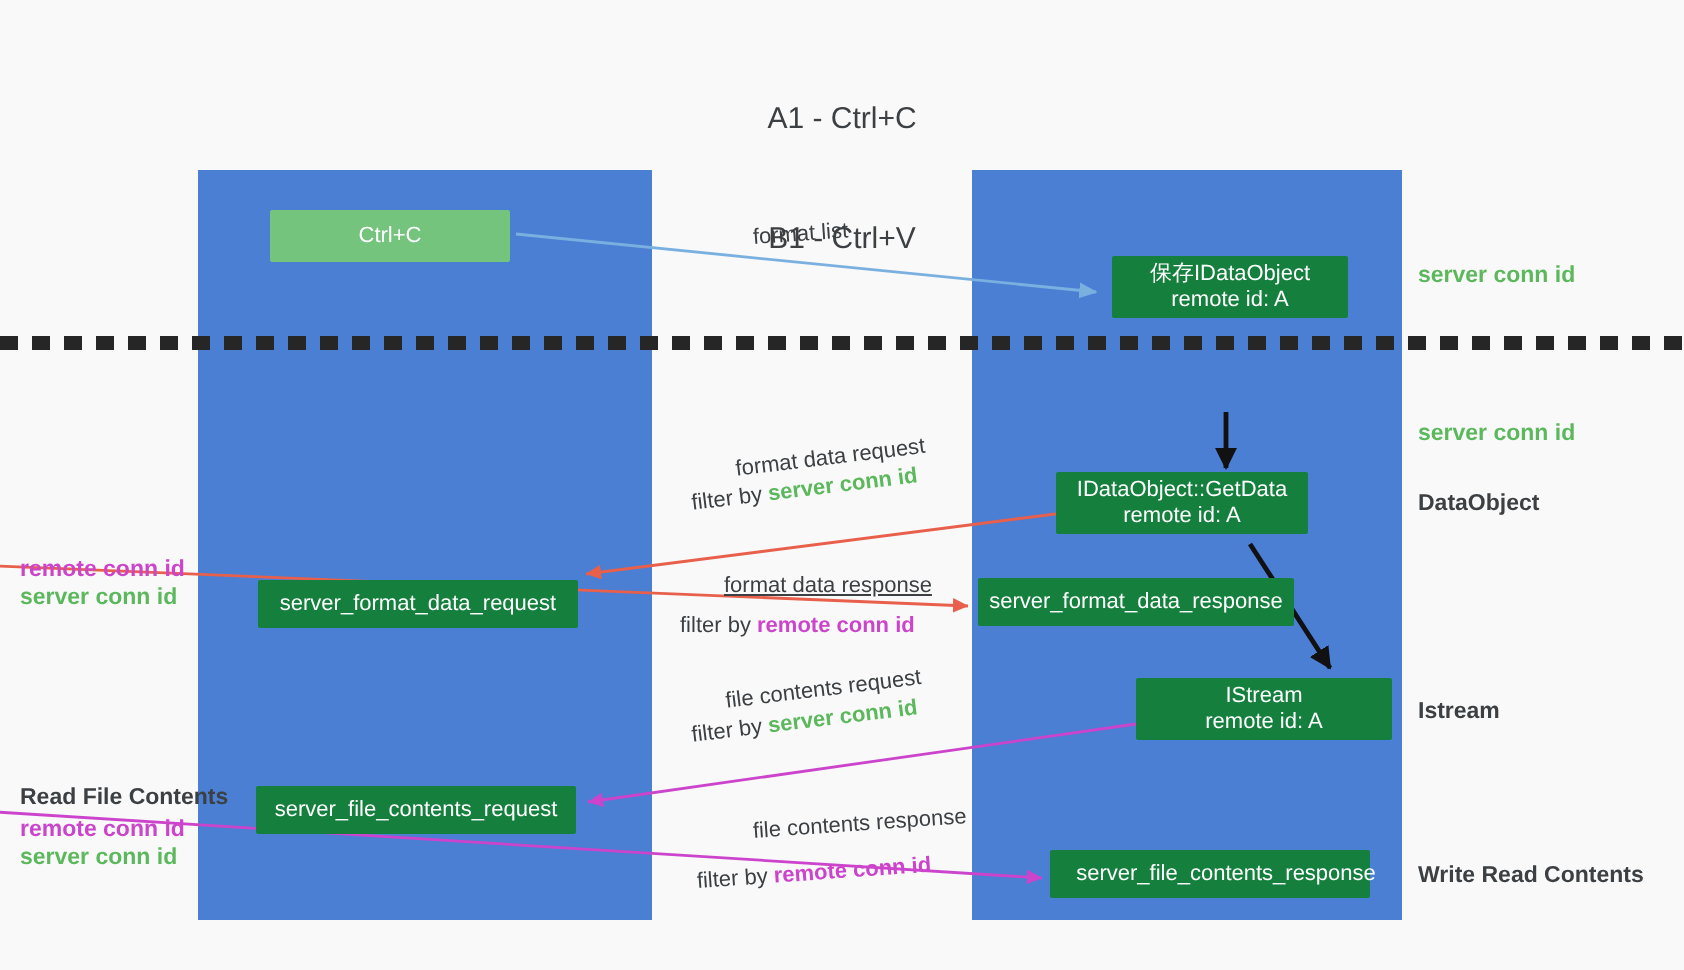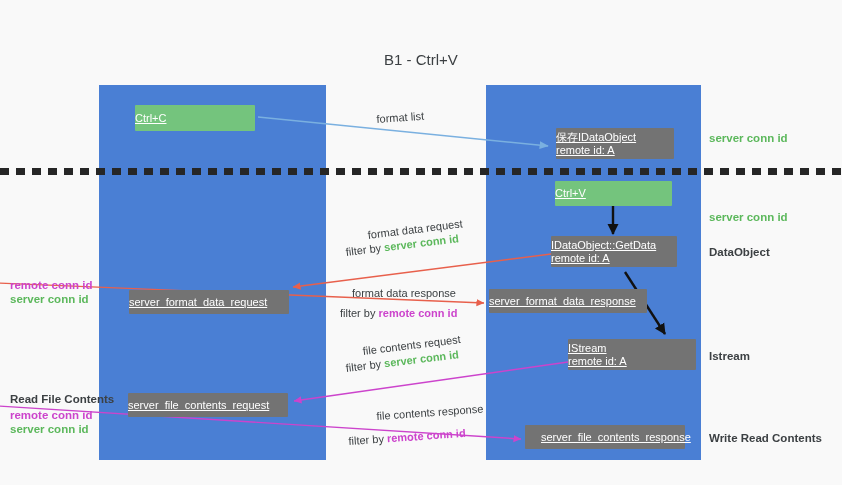--- a/index.html
+++ b/index.html
@@ -38,31 +38,30 @@
 
   
   .lane {
     background: #4a7fd4;
   }
 
   
   .box {
     display: flex;
     flex-direction: column;
-    align-items: flex-start;
+    align-items: center;
     justify-content: center;
     text-align: center;
     color: #ffffff;
     font-size: 11px;
     line-height: 13px;
     border-radius: 1px;
-    text-decoration: underline;
   }
   .box.green { background: #74c47d; }
-  .box.orange { background: #737373; }
+  .box.orange { background: #15803d; }
 
   
   .side-label {
     font-size: 11.5px;
     color: #3c4043;
     line-height: 14px;
     white-space: nowrap;
     font-weight: bold;
   }
   .conn-green { color: #5cb85c; font-weight: bold; }
@@ -91,20 +90,21 @@
     width: 842px; height: 485px;
     pointer-events: none;
   }
 </style>
 </head>
 <body>
 
 <div id="stage">
 
   <div class="abs" id="title">
+    <div>A1 - Ctrl+C</div>
     <div>B1 - Ctrl+V</div>
   </div>
 
   <div class="abs col-head" style="left:130px; top:58px; width:130px;">
     <div>A1</div>
     <div>remote</div>
   </div>
   <div class="abs col-head" style="left:530px; top:58px; width:130px;">
     <div>B1</div>
     <div>connection</div>
@@ -146,25 +146,22 @@
 
   <div class="abs box green" style="left:135px; top:105px; width:120px; height:26px;">
     <span>Ctrl+C</span>
   </div>
 
   <div class="abs box orange" style="left:556px; top:128px; width:118px; height:31px;">
     <span>保存IDataObject</span>
     <span>remote id: A</span>
   </div>
 
-  <div class="abs box green" style="left:555px; top:181px; width:117px; height:25px;">
-    <span>Ctrl+V</span>
-  </div>
-
-  <div class="abs box orange" style="left:551px; top:236px; width:126px; height:31px;">
+
+  <div class="abs box orange" style="left:528px; top:236px; width:126px; height:31px;">
     <span>IDataObject::GetData</span>
     <span>remote id: A</span>
   </div>
 
   <div class="abs box orange" style="left:568px; top:339px; width:128px; height:31px;">
     <span>IStream</span>
     <span>remote id: A</span>
   </div>
 
   <div class="abs box orange" style="left:129px; top:290px; width:160px; height:24px;">
@@ -200,21 +197,21 @@
     <div class="conn-green">server conn id</div>
   </div>
 
   <div class="abs edge-label rot" style="left:376px; top:112px; transform: rotate(-4deg);">format list</div>
 
   <div class="abs edge-label rot" style="left:367px; top:228px; transform: rotate(-7deg);">format data request</div>
   <div class="abs edge-label rot" style="left:345px; top:245px; transform: rotate(-7deg);">
     <span>filter by </span><span class="conn-green">server conn id</span>
   </div>
 
-  <div class="abs edge-label" style="left:352px; top:286px;">format data response</div>
+  <div class="abs edge-label" style="left:362px; top:286px;text-decoration:underline;">format data response</div>
   <div class="abs edge-label" style="left:340px; top:306px;">
     <span>filter by </span><span class="conn-purple">remote conn id</span>
   </div>
 
   <div class="abs edge-label rot" style="left:362px; top:344px; transform: rotate(-7deg);">file contents request</div>
   <div class="abs edge-label rot" style="left:345px; top:361px; transform: rotate(-7deg);">
     <span>filter by </span><span class="conn-green">server conn id</span>
   </div>
 
   <div class="abs edge-label rot" style="left:376px; top:409px; transform: rotate(-4deg);">file contents response</div>

